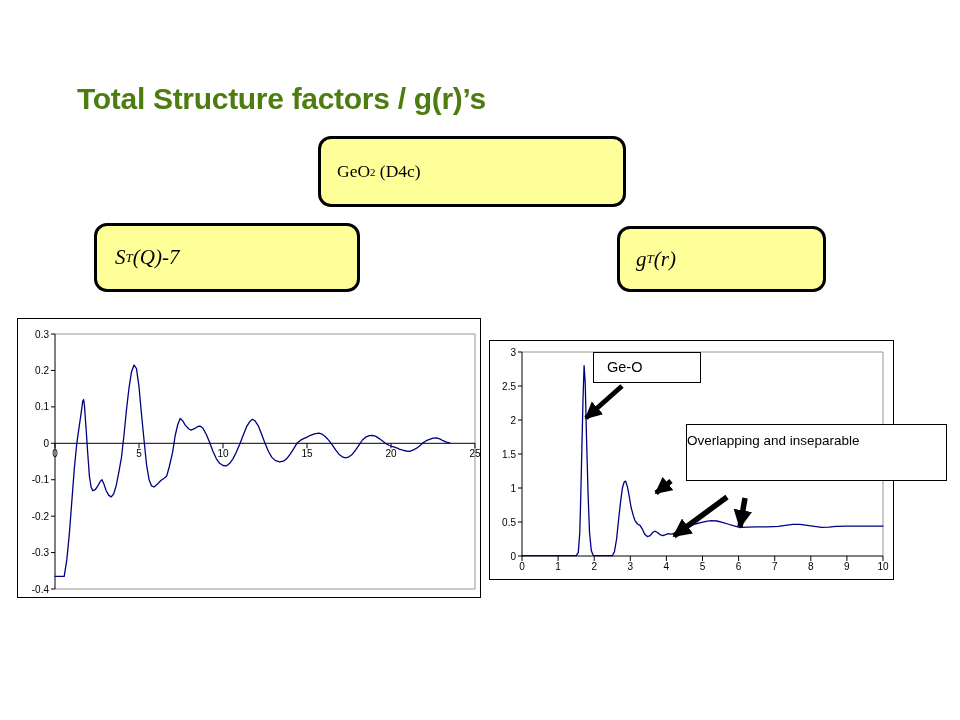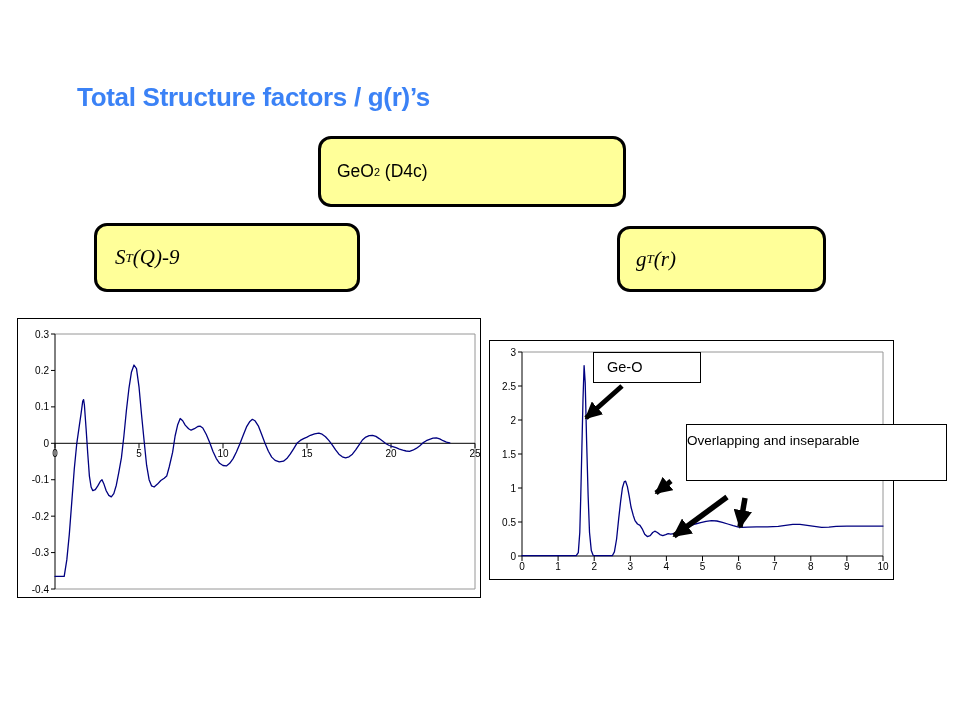--- a/index.html
+++ b/index.html
@@ -2,26 +2,26 @@
 <html><head>
 <meta charset="utf-8">
 <style>
   html,body{margin:0;padding:0;background:#fff;}
   .slide{
     position:relative;width:960px;height:720px;background:#fff;overflow:hidden;
     font-family:"Liberation Sans",sans-serif;color:#000;
   }
   .slide-title{
     position:absolute;left:77px;top:82px;margin:0;
-    font-size:26px;font-weight:600;letter-spacing:-0.3px;
-    font-family:"Liberation Sans",sans-serif;color:#3b82f6;white-space:pre;
+    font-size:30px;font-weight:600;letter-spacing:-0.3px;
+    font-family:"Liberation Sans",sans-serif;color:#4d7c0f;white-space:pre;
   }
   .ybox{
     position:absolute;background:#ffff99;border:3.5px solid #000;border-radius:13px;
-    box-sizing:border-box;display:flex;align-items:center;
+    box-sizing:border-box;display:flex;align-items:center;font-family:Liberation Serif, serif;
   }
   .ybox span{white-space:pre;}
   .box-geo2{left:318px;top:136px;width:308px;height:71px;padding-left:16px;font-size:17.5px;}
   .box-stq{left:94px;top:223px;width:266px;height:69px;padding-left:18px;
     font-family:"Liberation Serif",serif;font-style:italic;font-size:21px;}
   .box-gtr{left:617px;top:226px;width:209px;height:66px;padding-left:16px;
     font-family:"Liberation Serif",serif;font-style:italic;font-size:21px;}
   .ybox sub{font-size:0.62em;line-height:0;}
   .chart{position:absolute;}
   #chart-sq{left:17px;top:318px;width:464px;height:280px;}
@@ -50,21 +50,21 @@
 
   <div class="ybox box-geo2">
     <span>GeO</span>
       <sub>2</sub>
       <span> (D4c)</span>
   </div>
 
   <div class="ybox box-stq">
     <span>S</span>
       <sub>T</sub>
-      <span>(Q)-9</span>
+      <span>(Q)-7</span>
   </div>
 
   <div class="ybox box-gtr">
     <span>g</span>
       <sub>T</sub>
       <span>(r)</span>
   </div>
 
   <svg id="chart-sq" class="chart" width="464" height="280" viewBox="0 0 464 280">
       <rect x="0.5" y="0.5" width="463" height="279" fill="#fff" stroke="#000000" stroke-width="1"></rect>

